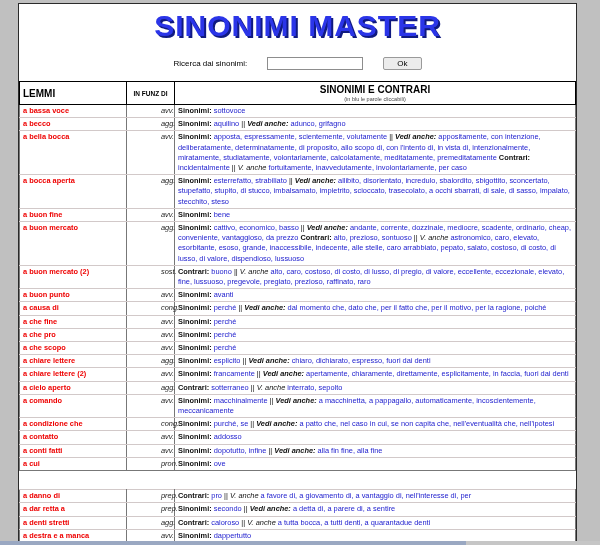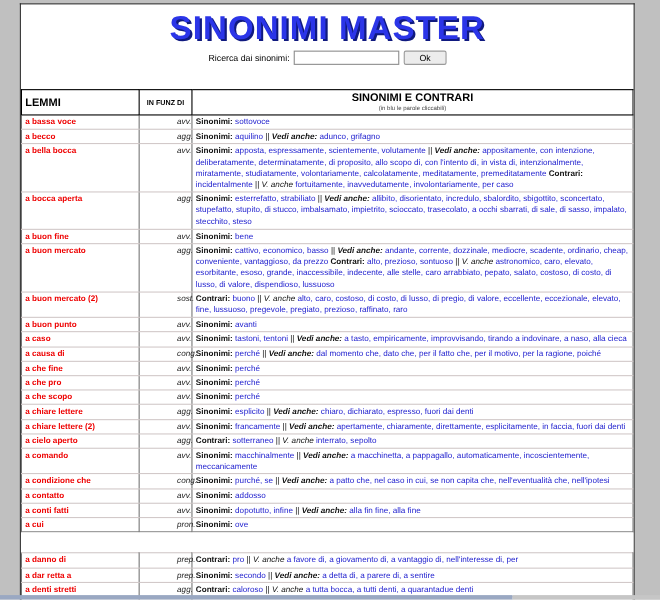--- a/index.html
+++ b/index.html
@@ -21,21 +21,21 @@
   .masthead { height:72px; text-align:center; }
   .site-title {
     margin-top:5px;
     font-size:30px;
     font-weight:bold;
     letter-spacing:1px;
     color:#2b35e8;
     text-shadow:2px 2px 0 #101a80;
     font-family:"Liberation Sans", sans-serif;
   }
-  .searchbar { margin-top:3px; font-size:8px; color:#000; display:flex; justify-content:center; align-items:center; gap:4px; }
+  .searchbar { margin-top:14px; font-size:8px; color:#000; display:flex; justify-content:center; align-items:center; gap:20px; }
   .searchbar input {
     width:96px; height:13px; font-size:8px;
     border:1px solid #8d8d8d; background:#fff; padding:0 2px;
   }
   .searchbar button {
     font-size:8px; height:13px; padding:0 13px;
     background:#ececec; border:1px solid #9a9a9a; border-radius:2px; color:#000;
   }
   
   table.dict { width:100%; border-collapse:collapse; table-layout:fixed; }
@@ -137,25 +137,20 @@
           <td class="lemma">a buon mercato (2)</td>
           <td class="funz">sost.</td>
           <td class="def"><span class="sg-b">Contrari:</span><span class="sg-l"> buono</span><span class="sg-p"> || </span><span class="sg-i">V. anche</span><span class="sg-l"> alto, caro, costoso, di costo, di lusso, di pregio, di valore, eccellente, eccezionale, elevato, fine, lussuoso, pregevole, pregiato, prezioso, raffinato, raro</span></td>
         </tr>
         <tr>
           <td class="lemma">a buon punto</td>
           <td class="funz">avv.</td>
           <td class="def"><span class="sg-b">Sinonimi:</span><span class="sg-l"> avanti</span></td>
         </tr>
         <tr>
-          <td class="lemma">a caso</td>
-          <td class="funz">avv.</td>
-          <td class="def"><span class="sg-b">Sinonimi:</span><span class="sg-l"> tastoni, tentoni</span><span class="sg-p"> || </span><span class="sg-bi">Vedi anche:</span><span class="sg-l"> a tasto, empiricamente, improvvisando, tirando a indovinare, a naso, alla cieca</span></td>
-        </tr>
-        <tr>
           <td class="lemma">a causa di</td>
           <td class="funz">cong.</td>
           <td class="def"><span class="sg-b">Sinonimi:</span><span class="sg-l"> perché</span><span class="sg-p"> || </span><span class="sg-bi">Vedi anche:</span><span class="sg-l"> dal momento che, dato che, per il fatto che, per il motivo, per la ragione, poiché</span></td>
         </tr>
         <tr>
           <td class="lemma">a che fine</td>
           <td class="funz">avv.</td>
           <td class="def"><span class="sg-b">Sinonimi:</span><span class="sg-l"> perché</span></td>
         </tr>
         <tr>

